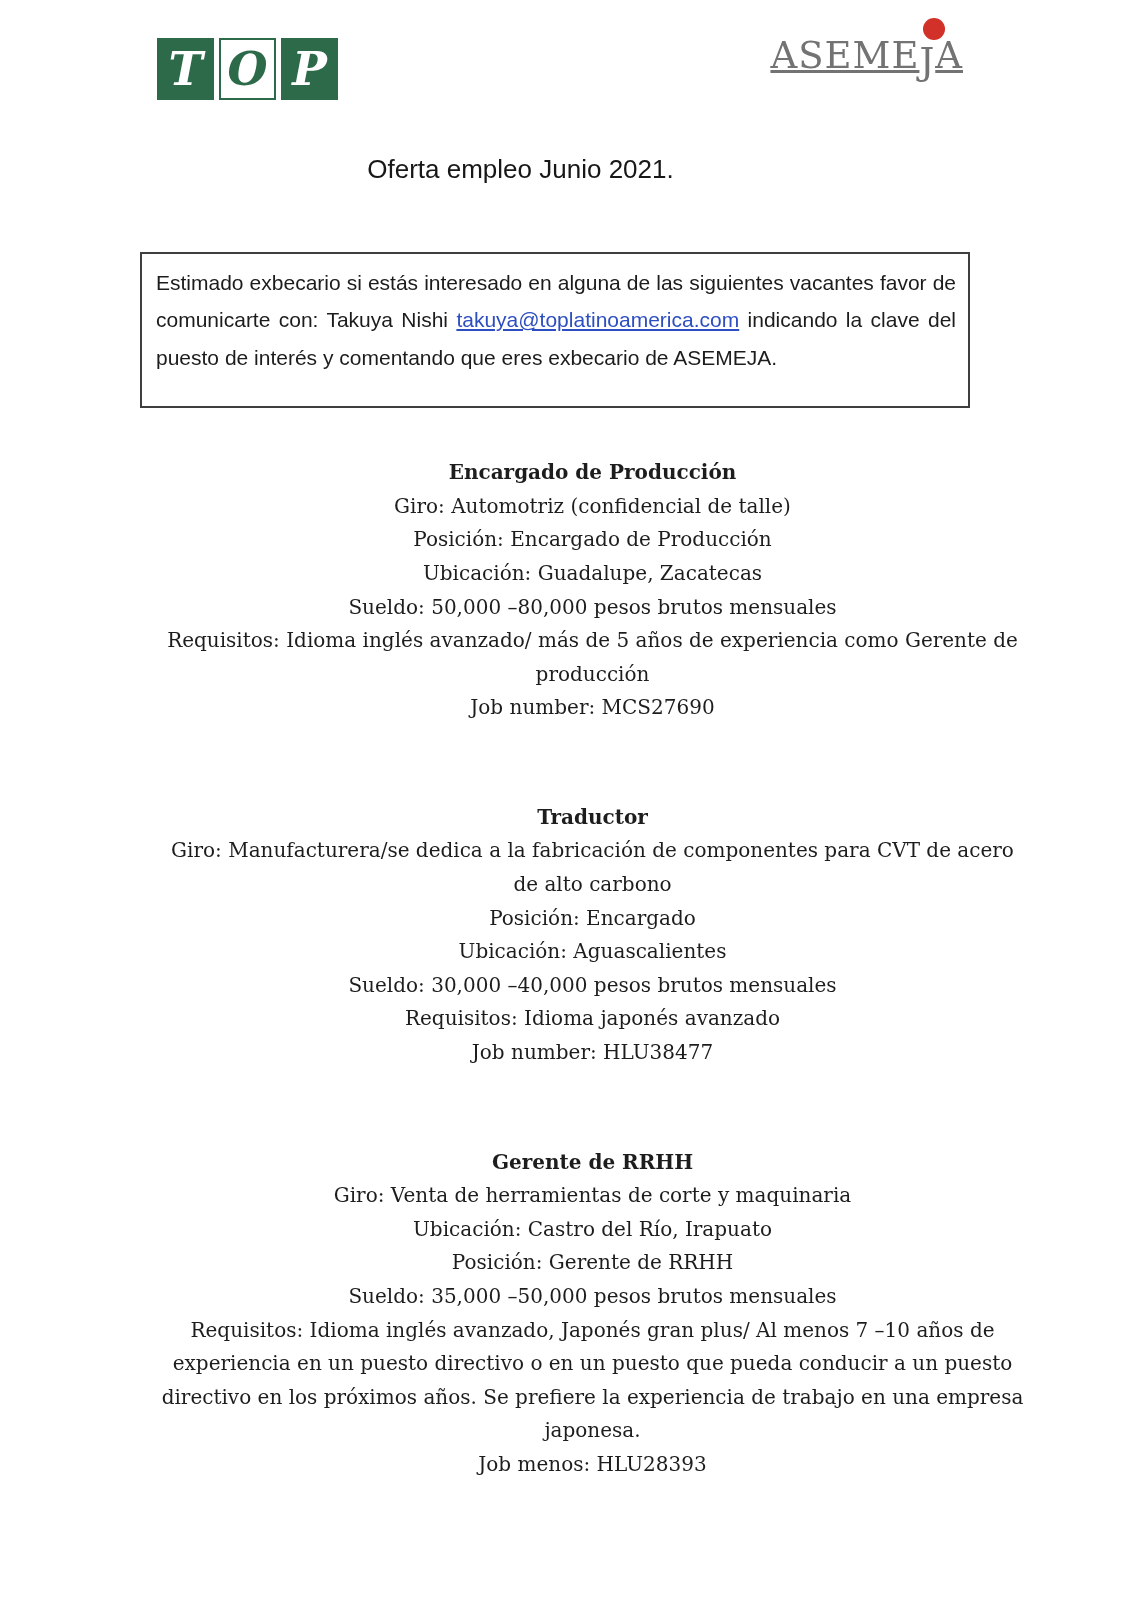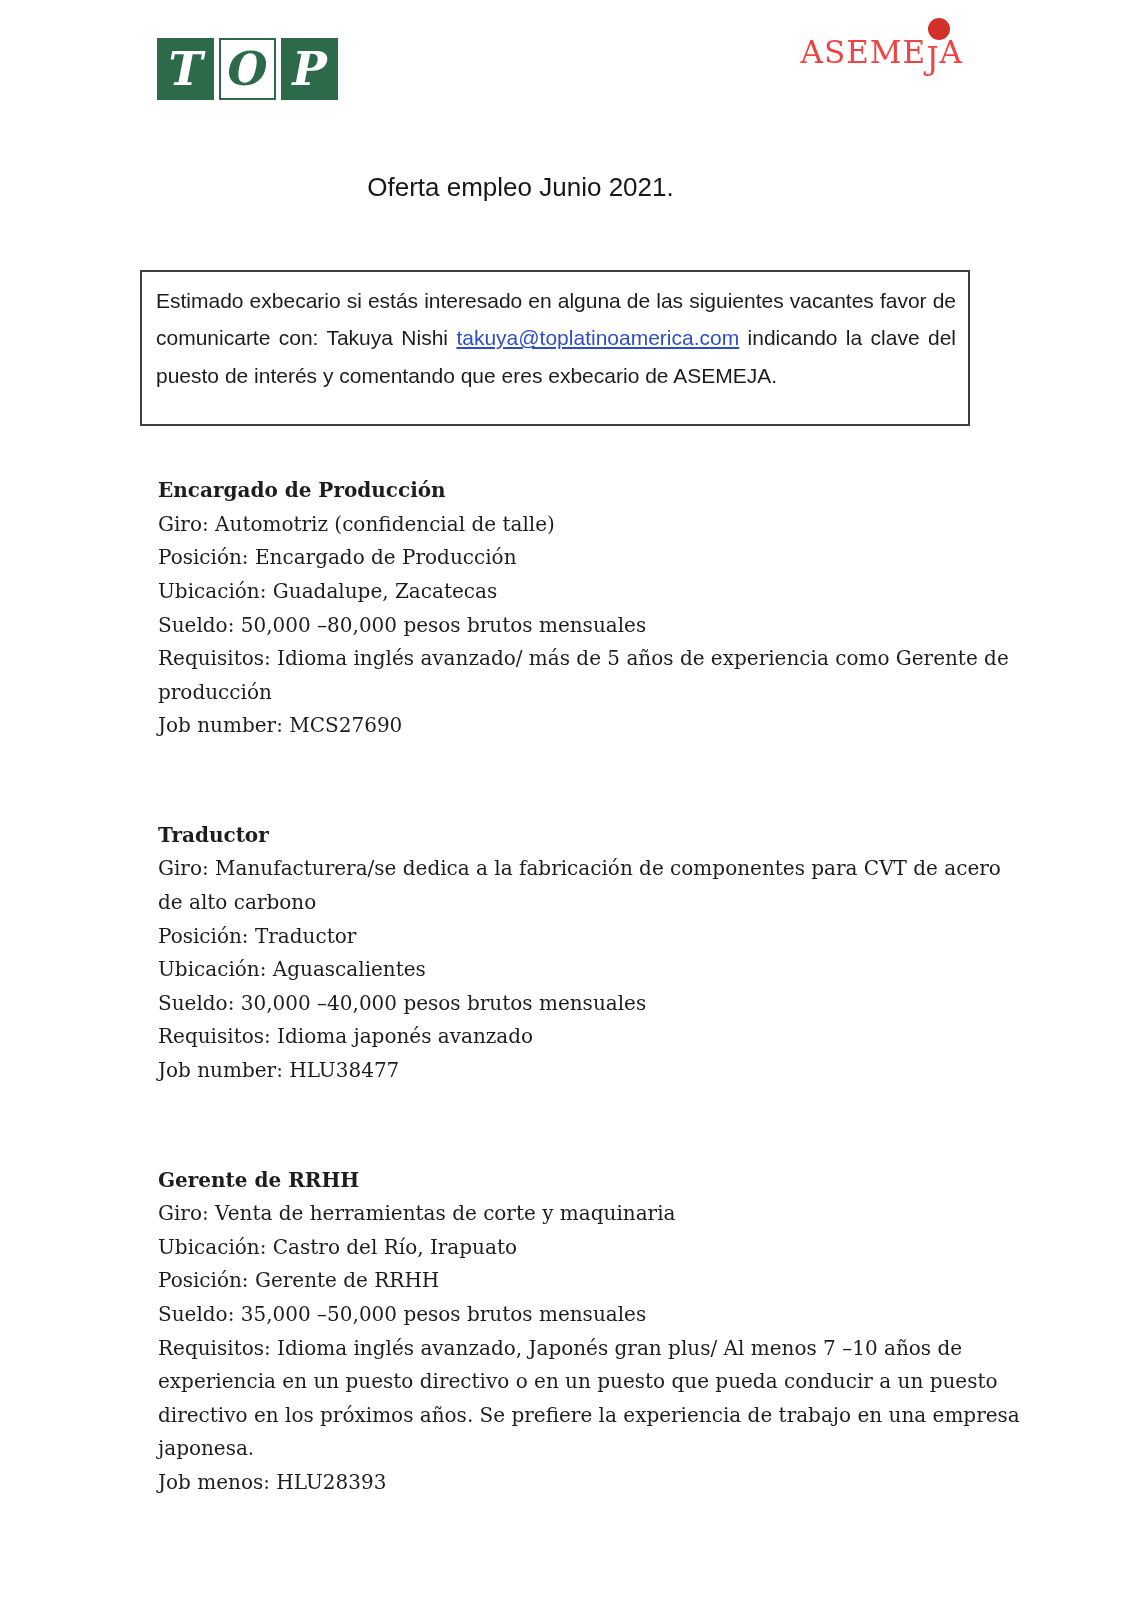--- a/index.html
+++ b/index.html
@@ -45,43 +45,44 @@
   .top-logo .sq.mid {
     background: #ffffff;
     border: 2px solid #2d6a4a;
     color: #2d6a4a;
   }
   .asemeja-logo {
     position: absolute;
     right: 168px;
     top: 34px;
     font-family: "DejaVu Serif", serif;
-    font-size: 31px;
-    color: #ef4444;
+    font-size: 37px;
+    color: #737373;
     letter-spacing: 1px;
     white-space: nowrap;
+    text-decoration: underline;
   }
   .asemeja-logo .jay {
     position: relative;
     display: inline-block;
     transform: translateY(6px);
   }
   .asemeja-logo .jay .dot {
     position: absolute;
     top: -22px;
     right: -10px;
     width: 22px;
     height: 22px;
     border-radius: 50%;
     background: #d2312a;
   }
 
   
   .doc-title {
-    margin: 22px 0 0 0;
+    margin: 4px 0 0 0;
     padding-right: 90px;
     text-align: center;
     font-size: 26px;
     font-weight: normal;
     color: #171717;
   }
 
   
   .notice-box {
     box-sizing: border-box;
@@ -99,20 +100,21 @@
     text-decoration: underline;
   }
 
   
   .jobs {
     margin: 48px 104px 0 158px;
     font-family: "DejaVu Serif", serif;
     font-size: 20px;
     line-height: 1.68;
     color: #1d1d1d;
+    text-align: center;
   }
   .job + .job { margin-top: 76px; }
   .job h2 {
     margin: 0;
     font-size: 20px;
     font-weight: bold;
     line-height: 1.68;
   }
   .job p { margin: 0; }
 </style>
@@ -150,21 +152,21 @@
     <p>Posición: Encargado de Producción</p>
     <p>Ubicación: Guadalupe, Zacatecas</p>
     <p>Sueldo: 50,000 –80,000 pesos brutos mensuales</p>
     <p>Requisitos: Idioma inglés avanzado/ más de 5 años de experiencia como Gerente de producción</p>
     <p>Job number: MCS27690</p>
   </section>
 
   <section class="job">
     <h2>Traductor</h2>
     <p>Giro: Manufacturera/se dedica a la fabricación de componentes para CVT de acero de alto carbono</p>
-    <p>Posición: Traductor</p>
+    <p>Posición: Encargado</p>
     <p>Ubicación: Aguascalientes</p>
     <p>Sueldo: 30,000 –40,000 pesos brutos mensuales</p>
     <p>Requisitos: Idioma japonés avanzado</p>
     <p>Job number: HLU38477</p>
   </section>
 
   <section class="job">
     <h2>Gerente de RRHH</h2>
     <p>Giro: Venta de herramientas de corte y maquinaria</p>
     <p>Ubicación: Castro del Río, Irapuato</p>

